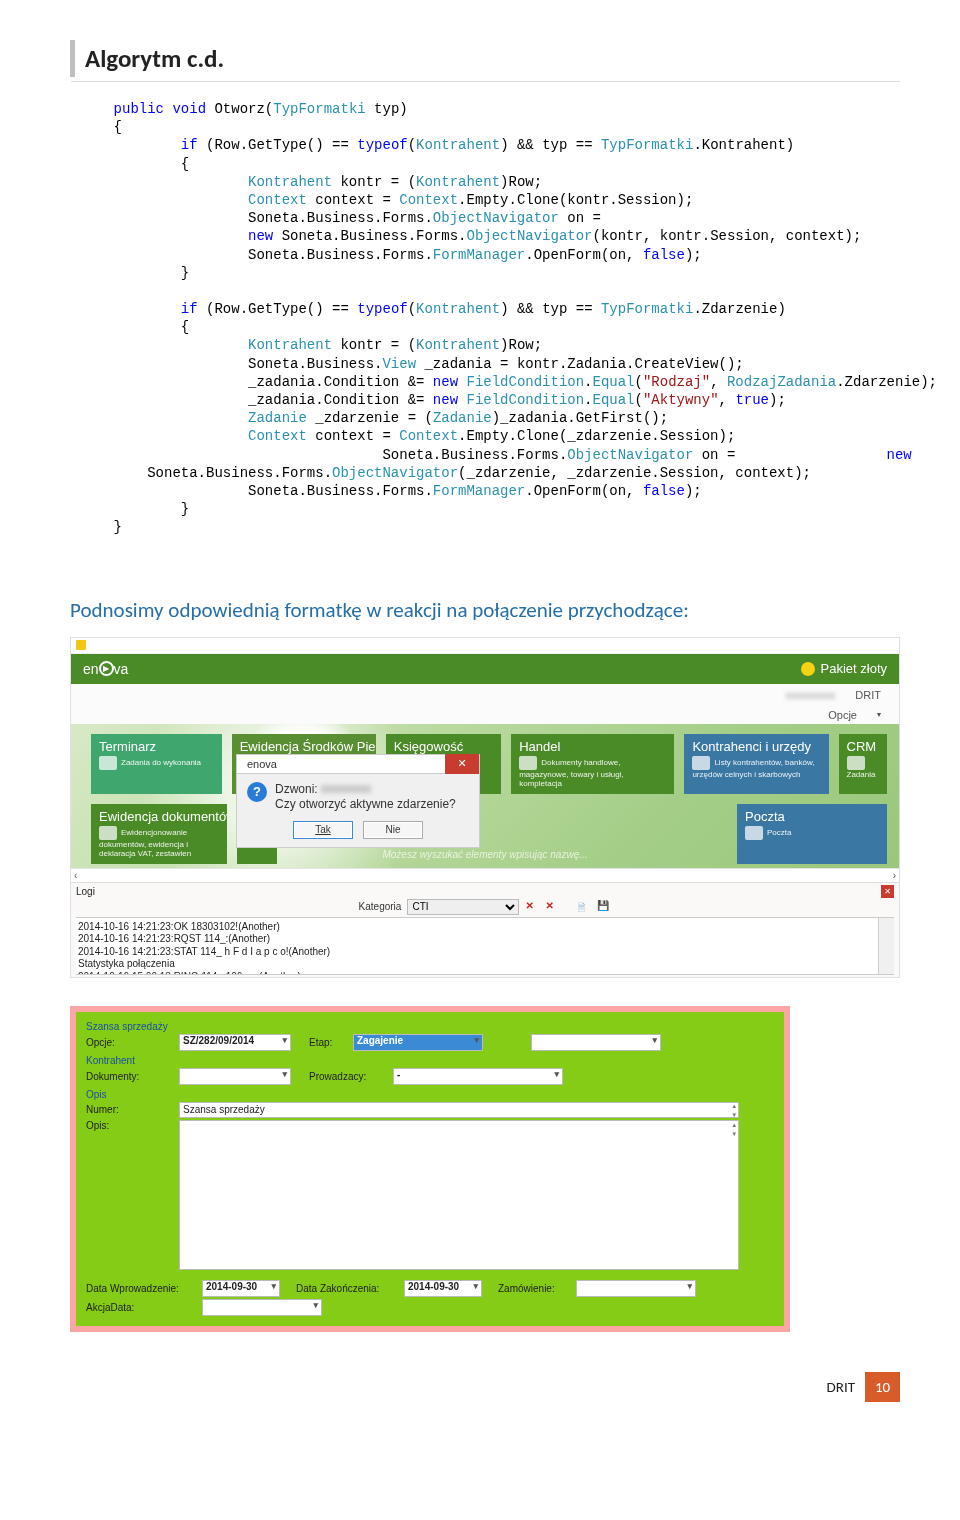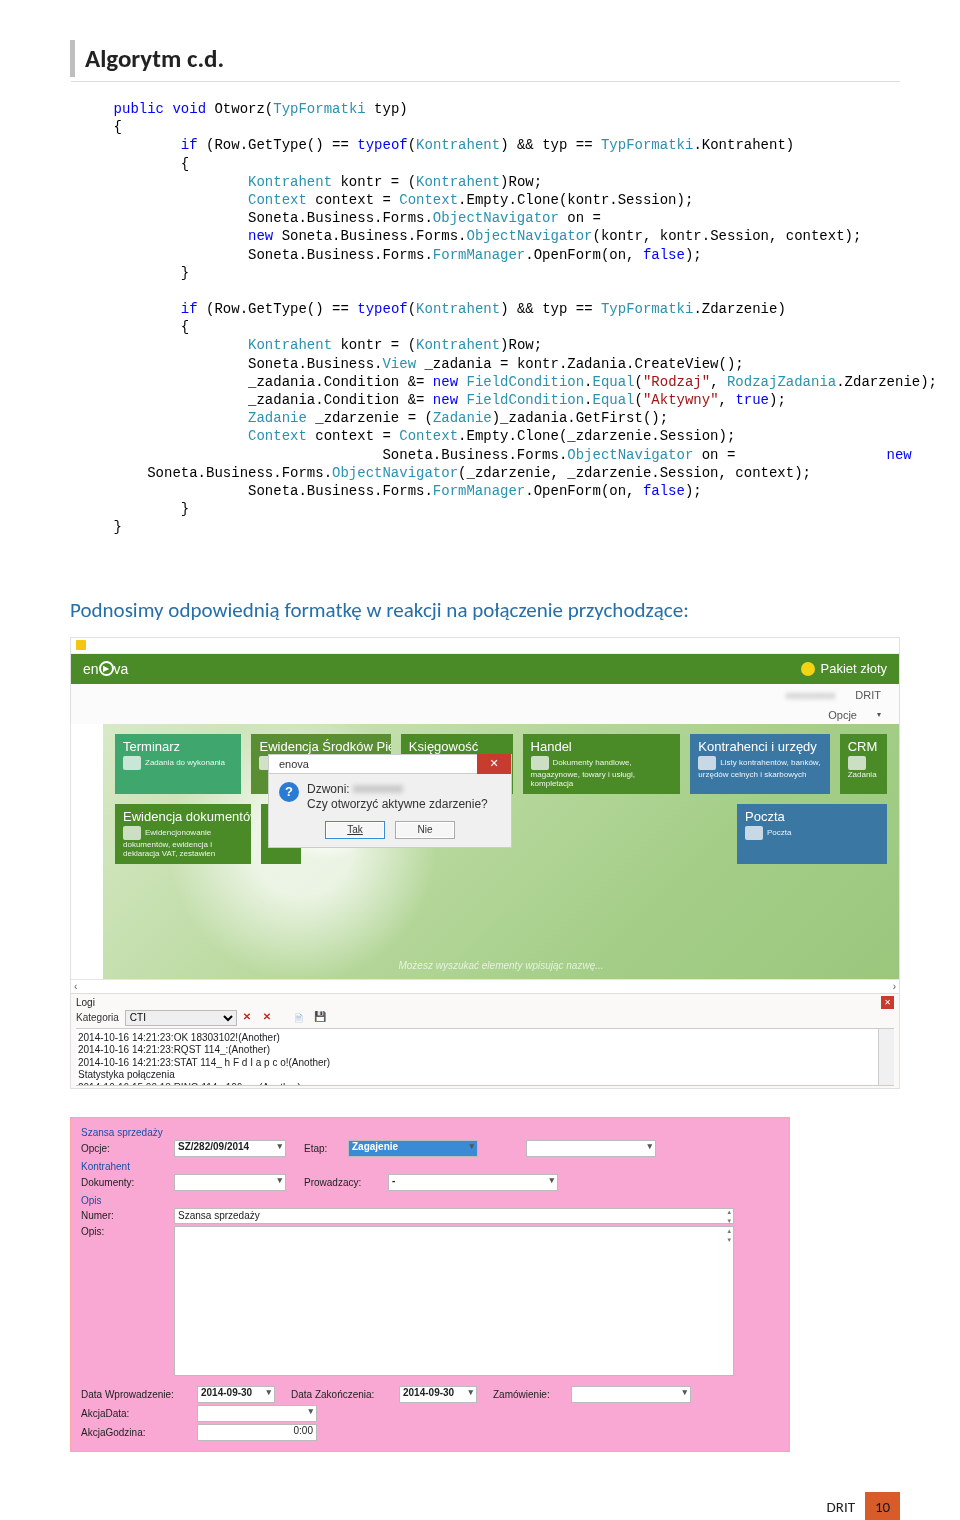--- a/index.html
+++ b/index.html
@@ -63,27 +63,26 @@
     justify-content: space-between;
     padding: 0 12px;
     font-size: 14px;
   }
   .enova-header .brand{display:flex;align-items:center;gap:0;}
   .enova-header .pakiet{display:flex;align-items:center;gap:6px;font-size:13px;}
   .enova-header .dot{width:14px;height:14px;border-radius:50%;background:#f4d214;}
   .enova-userbar { height: 22px; display:flex; justify-content:flex-end; align-items:center; padding-right:18px; font-size:11px; color:#555; gap:20px;background:#fbfbfb;}
   .enova-userbar .blur{filter:blur(2px);color:#999;}
   .enova-main {
-    height: 255px;
+    height: 144px;
     position: relative;
     background: radial-gradient(circle at 28% 30%, #fff 6%, rgba(255,255,255,0) 10%),
                 radial-gradient(circle at 25% 48%, rgba(255,255,255,0.7) 8%, rgba(255,255,255,0) 22%),
                 linear-gradient(135deg, #d8e9c7 0%, #b9d99e 40%, #a4ce88 70%, #9ac77c 100%);
-    padding: 10px 12px 0 12px;
-    margin-left: 32px;
+    padding: 10px 12px 0 20px;
   }
   .tile-row { display:flex; gap:10px; margin-bottom:10px; }
   .tile {
     color:#fff;
     height:60px;
     padding:5px 8px 3px 8px;
     font-size:12px;
     position:relative;
     overflow:hidden;
   }
@@ -114,50 +113,50 @@
   .dlg-btns{display:flex;justify-content:center;gap:10px;}
   .dlg-btn{border:1px solid #aaa;background:#f6f6f6;width:60px;height:18px;font-size:10px;display:flex;align-items:center;justify-content:center;box-shadow:inset 0 0 0 1px #fff;}
   .dlg-btn.focus{border:1px solid #3a8ad6;}
   
   .search-row{position:absolute;left:0;right:0;bottom:4px;text-align:center;font-size:10px;color:rgba(255,255,255,0.7);font-style:italic;padding-bottom:4px;}
 
   .enova-scroll{height:14px;display:flex;justify-content:space-between;align-items:center;padding:0 3px;font-size:10px;color:#555;background:#fff;border-top:1px solid #e5e5e5;}
   .enova-logi{border-top:1px solid #ddd;background:#faf9f8;padding:2px 5px;}
   .enova-logi-hd{font-size:10px;color:#222;margin-bottom:1px;display:flex;align-items:center;justify-content:space-between;}
   .enova-logi-hd .close-sq{width:13px;height:13px;background:#c73c2e;color:#fff;font-size:8px;display:flex;align-items:center;justify-content:center;}
-  .logi-ctrl{display:flex;align-items:center;gap:6px;font-size:10px;color:#333;margin-bottom:2px;}
+  .logi-ctrl{display:flex;align-items:center;gap:6px;font-size:10px;color:#333;margin-bottom:2px;justify-content:center;}
   .logi-ctrl select{font-size:10px;height:16px;width:112px;border:1px solid #bbb;}
   .logi-ctrl .ic{width:14px;height:14px;display:inline-block;}
   .redx{color:#c22;font-weight:bold;}
   .ic-doc,.ic-save{color:#8ab3d6;}
   .logi-text{font-size:10px;color:#222;line-height:1.25;padding:3px 0 3px 2px;border:1px solid #ccc;border-left:none;border-right:none;background:#fff;height:58px;overflow:hidden;position:relative;}
   .logi-text::after{content:"";position:absolute;right:0;top:0;bottom:0;width:15px;background:#f0f0f0;border-left:1px solid #ccc;}
   .logi-text .sar{position:absolute;right:3px;font-size:8px;color:#666;}
   .logi-text .sa1{top:1px}.logi-text .sa2{bottom:1px;}
 
   
-  .form-shot{width:720px;border:1px solid #fca5a5;font-size:11px;color:#222;font-family:Tahoma, sans-serif;background:#f9a8d4;padding:5px 10px 8px 10px;}
+  .form-shot{width:720px;border:6px solid #fca5a5;font-size:11px;color:#222;font-family:Tahoma, sans-serif;background:#84cc16;padding:5px 10px 8px 10px;}
   .fs-group-label{color:#1a4fa6;font-size:10px;margin-bottom:2px;margin-top:4px;}
   .fs-row{display:flex;align-items:center;gap:8px;margin-bottom:2px;flex-wrap:wrap;}
   .fs-lab{width:85px;font-size:10px;color:#222;}
   .fs-lab2{width:76px;font-size:10px;color:#222;}
   .sel, .inp{border:1px solid #bbb;background:#fff;height:17px;font-size:10px;padding:0 3px;}
   .sel{position:relative;padding-right:16px;font-weight:bold;}
   .sel::after{content:"▾";position:absolute;right:3px;top:0;font-size:9px;color:#555;}
   .sel.hi{background:#3a8ad6;color:#fff;}
   .ta{border:1px solid #bbb;background:#fff;width:560px;height:16px;position:relative;}
   .ta::after{content:"▴\A▾";white-space:pre;position:absolute;right:2px;top:-2px;font-size:7px;line-height:9px;color:#777;}
   .ta2{border:1px solid #bbb;background:#fff;width:560px;height:150px;position:relative;}
   .ta2::after{content:"▴\A▾";white-space:pre;position:absolute;right:2px;top:-1px;font-size:7px;line-height:9px;color:#777;}
   .bottom-row .fs-lab, .bottom-row .fs-lab2{white-space:nowrap;}
 
   
   .footer{display:flex;justify-content:flex-end;align-items:center;gap:10px;margin-top:40px;padding-right:0;}
   .footer .lbl{font-size:15px;color:#222;}
-  .footer .pg{background:#d85c2a;color:#0f172a;display:flex;align-items:center;justify-content:center;width:35px;height:30px;font-size:15px;}
+  .footer .pg{background:#d85c2a;color:#ffffff;display:flex;align-items:center;justify-content:center;width:35px;height:30px;font-size:15px;}
 
 </style>
 </head>
 <body>
 
 <div class="page">
 
 <div class="heading-row">
   <h3>Algorytm c.d.</h3>
 </div>
@@ -347,24 +346,20 @@
       <span class="sel" style="width:78px">2014-09-30</span>
       <span class="fs-lab2" style="width:100px;margin-left:8px">Data Zakończenia:</span>
       <span class="sel" style="width:78px">2014-09-30</span>
       <span class="fs-lab2" style="width:70px;margin-left:8px">Zamówienie:</span>
       <span class="sel" style="width:120px"></span>
     </div>
     <div class="fs-row">
       <span class="fs-lab" style="width:108px">AkcjaData:</span>
       <span class="sel" style="width:120px"></span>
     </div>
-    <div class="fs-row">
-      <span class="fs-lab" style="width:108px">AkcjaGodzina:</span>
-      <span class="inp" style="width:120px;text-align:right">0:00</span>
-    </div>
   </div>
 
 </div>
 
 <div class="footer">
   <span class="lbl">DRIT</span>
   <span class="pg">10</span>
 </div>
 
 </div>

